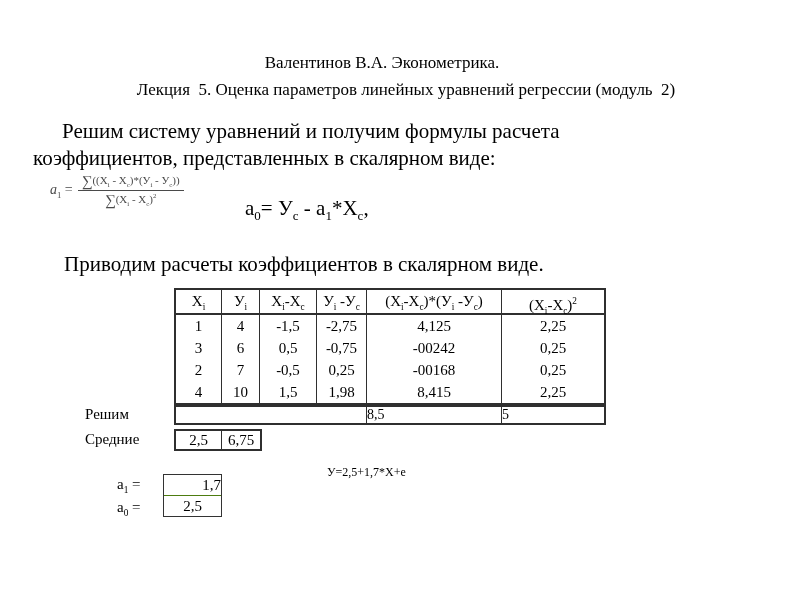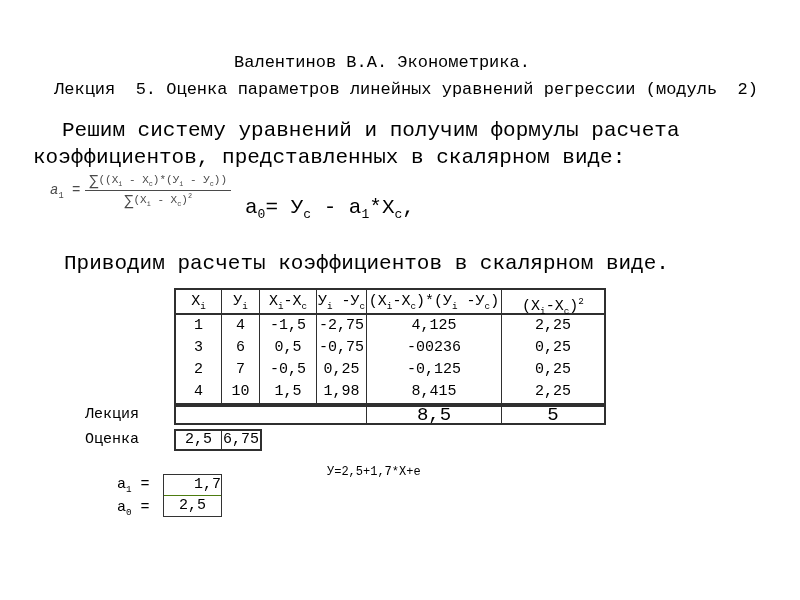--- a/index.html
+++ b/index.html
@@ -1,18 +1,18 @@
 <!DOCTYPE html>
 <html><head>
 <meta charset="utf-8">
 <style>
   html,body { margin:0; padding:0; background:#fff; }
   .slide {
     position:relative; width:800px; height:600px; background:#ffffff;
-    font-family:Liberation Mono, monospace; color:#000; overflow:hidden;border-radius:32px;
+    font-family:Liberation Serif, serif; color:#000; overflow:hidden;border-radius:32px;
   }
   .pre { white-space:pre; }
   sub { font-size:0.62em; }
   sup { font-size:0.62em; }
 
   .title1 { position:absolute; top:53px; left:0; width:764px; text-align:center; font-size:17px; }
   .title2 { position:absolute; top:80px; left:0; width:812px; text-align:center; font-size:17px; }
 
   .p1 { position:absolute; left:62px; top:119px; font-size:21px; }
   .p2 { position:absolute; left:33px; top:146px; font-size:21px; }
@@ -32,21 +32,21 @@
   .table-main { position:absolute; left:174px; top:288px; border:2px solid #2f2f2f; }
   .thead { display:grid; grid-template-columns:46px 38px 57px 50px 135px 102px; border-bottom:2px solid #2f2f2f; }
   .th { height:23px; line-height:23px; text-align:center; font-size:15px; border-right:1px solid #2f2f2f; }
   .th:last-child { border-right:none; }
   .tbody { display:grid; grid-template-columns:46px 38px 57px 50px 135px 102px; }
   .td { height:22px; line-height:22px; text-align:center; font-size:15px; border-right:1px solid #2f2f2f; }
   .td:nth-child(6n) { border-right:none; }
 
   .sums-label  { position:absolute; left:85px; top:406px; font-size:15px; }
   .sums-row { position:absolute; left:174px; top:405px; display:grid; grid-template-columns:191px 135px 102px; border:2px solid #2f2f2f; }
-  .sums-cell { height:16px; line-height:16px; text-align:center; font-size:19px; border-right:1px solid #2f2f2f; }
+  .sums-cell { height:16px; line-height:16px; font-size:14px; border-right:1px solid #2f2f2f; }
   .sums-cell:last-child { border-right:none; }
 
   .means-label { position:absolute; left:85px; top:431px; font-size:15px; }
   .means-row { position:absolute; left:174px; top:429px; display:grid; grid-template-columns:46px 38px; border:2px solid #2f2f2f; }
   .means-cell { height:18px; line-height:18px; text-align:center; font-size:15px; }
   .means-cell:first-child { border-right:1px solid #2f2f2f; }
 
   .a1-label { position:absolute; left:117px; top:476px; font-size:15px; }
   .a0-label { position:absolute; left:117px; top:499px; font-size:15px; }
   .result-box { position:absolute; left:163px; top:474px; width:57px; border:1px solid #333; }
@@ -90,45 +90,45 @@
       <div class="td">1</div>
       <div class="td">4</div>
       <div class="td">-1,5</div>
       <div class="td">-2,75</div>
       <div class="td">4,125</div>
       <div class="td">2,25</div>
       <div class="td">3</div>
       <div class="td">6</div>
       <div class="td">0,5</div>
       <div class="td">-0,75</div>
-      <div class="td">-00236</div>
+      <div class="td">-00242</div>
       <div class="td">0,25</div>
       <div class="td">2</div>
       <div class="td">7</div>
       <div class="td">-0,5</div>
       <div class="td">0,25</div>
-      <div class="td">-0,125</div>
+      <div class="td">-00168</div>
       <div class="td">0,25</div>
       <div class="td">4</div>
       <div class="td">10</div>
       <div class="td">1,5</div>
       <div class="td">1,98</div>
       <div class="td">8,415</div>
       <div class="td">2,25</div>
     </div>
   </div>
 
-  <div class="sums-label">Лекция</div>
+  <div class="sums-label">Решим</div>
   <div class="sums-row">
     <div class="sums-cell"></div>
     <div class="sums-cell">8,5</div>
     <div class="sums-cell">5</div>
   </div>
 
-  <div class="means-label">Оценка</div>
+  <div class="means-label">Средние</div>
   <div class="means-row">
     <div class="means-cell">2,5</div>
     <div class="means-cell">6,75</div>
   </div>
 
   <div class="a1-label"><span>a</span><sub>1</sub><span> =</span></div>
   <div class="a0-label"><span>a</span><sub>0</sub><span> =</span></div>
   <div class="result-box">
     <div class="result-cell rc1">1,7</div>
     <div class="result-cell">2,5</div>

